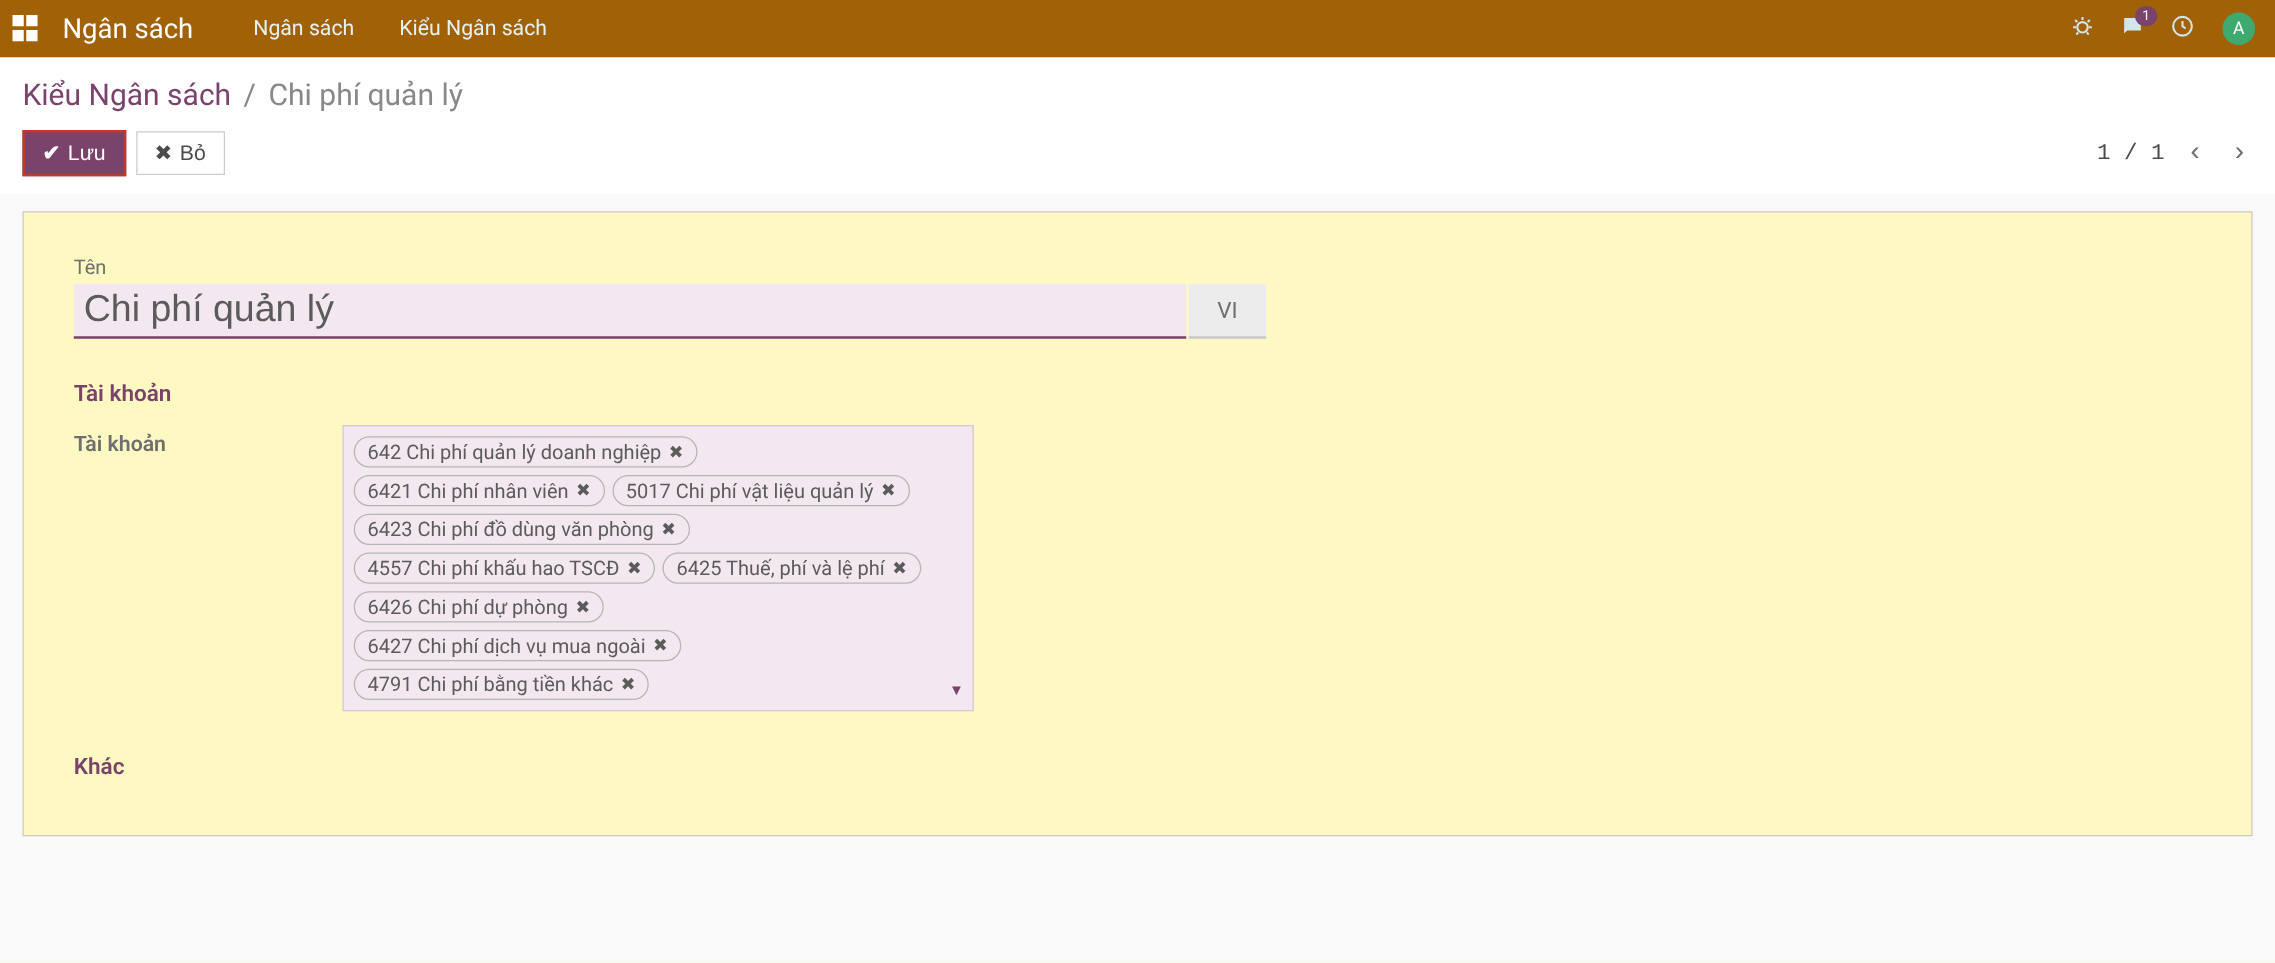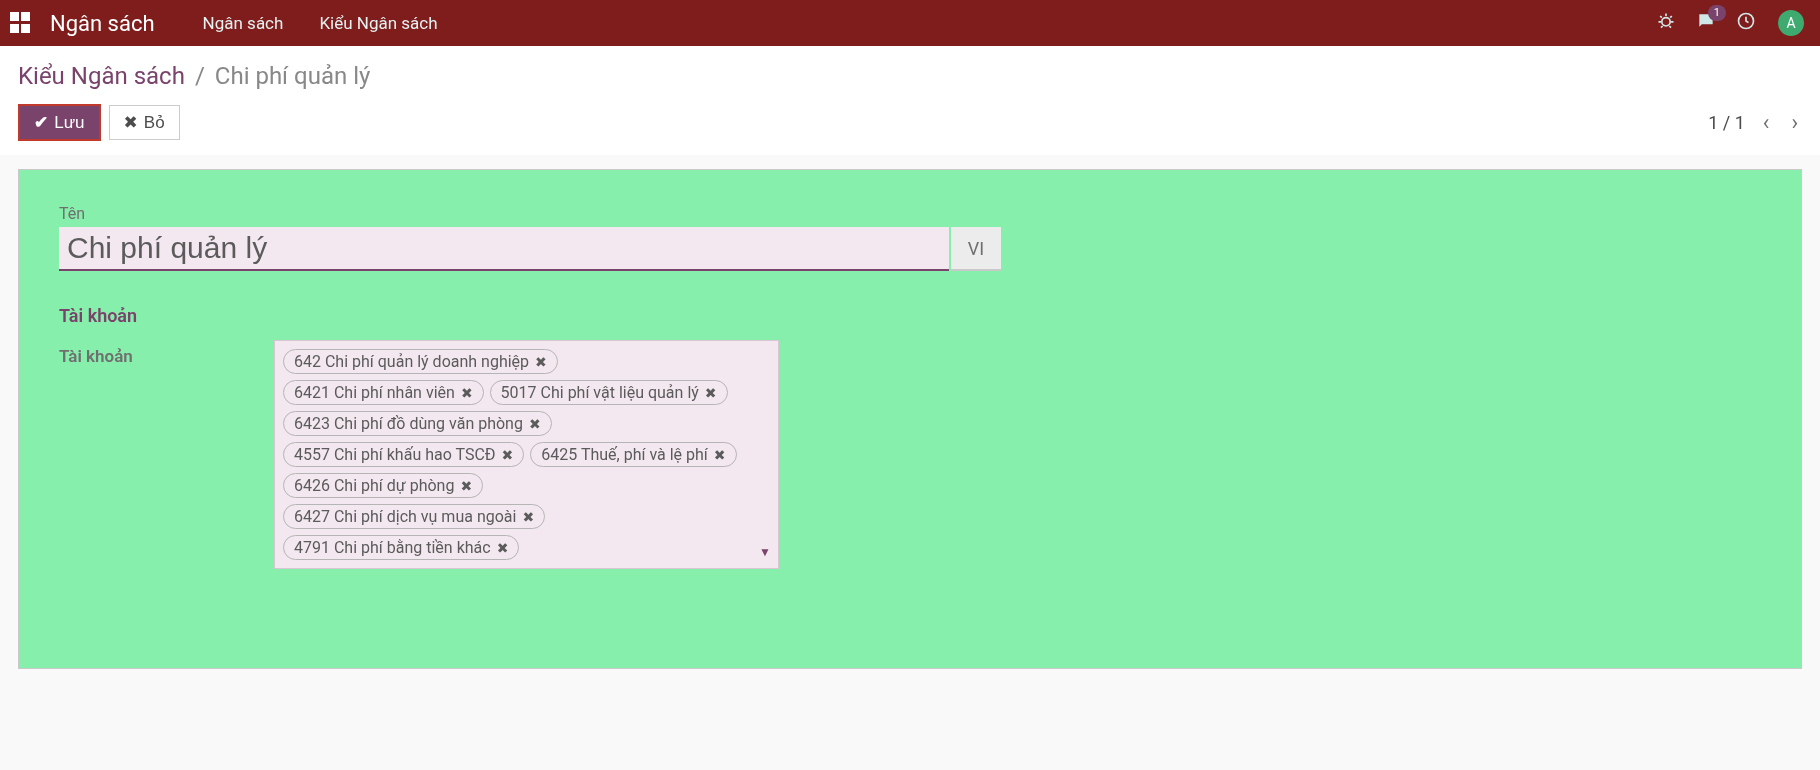--- a/index.html
+++ b/index.html
@@ -1,21 +1,21 @@
 <!DOCTYPE html>
 <html><head>
 <meta charset="utf-8">
 <style>
   * { box-sizing: border-box; margin:0; padding:0; }
   body { font-family: -apple-system, BlinkMacSystemFont, "Segoe UI", Roboto, "Helvetica Neue", Arial, sans-serif; background:#f9f9f9; width:1820px; height:770px; color:#4c4c4c; }
 
   
   .navbar {
     height:46px;
-    background:#7f1d1d; 
+    background:#a16207; 
     display:flex;
     align-items:center;
     color:#fff;
     padding:0 10px;
   }
   .apps-icon { width:22px; height:22px; display:flex; flex-wrap:wrap; gap:2px; margin-right:18px; cursor:pointer; }
   .apps-icon div { width:9px; height:9px; background:#fff; }
   .brand { font-size:22px; font-weight:400; margin-right:30px; }
   .nav-item { font-size:17px; padding:0 18px; height:46px; display:flex; align-items:center; color:#e4f2f2; cursor:pointer; }
   .nav-spacer { flex:1; }
@@ -28,30 +28,30 @@
   .control-area { background:#fff; padding:10px 18px 0 18px; }
   .breadcrumb { font-size:24px; color:#7a436b; display:flex; align-items:center; gap:10px; padding:6px 0 14px 0; }
   .breadcrumb a { color:#7a436b; text-decoration:none; cursor:pointer; }
   .breadcrumb .sep { color:#888; }
   .breadcrumb .current { color:#888; }
 
   .button-row { display:flex; align-items:center; gap:8px; padding-bottom:14px; }
   .btn { display:inline-flex; align-items:center; gap:6px; font-size:17px; padding:6px 14px; border:1px solid #ccc; background:#fff; color:#4c4c4c; cursor:pointer; }
   .btn-primary { background:#7a436b; color:#fff; border:2px solid #c0392b; }
   .btn-primary .icon { font-weight:bold; }
-  .pager-wrap { margin-left:auto; display:flex; align-items:center; gap:14px; font-size:18px; color:#4c4c4c; }
+  .pager-wrap { margin-left:auto; display:flex; align-items:center; gap:14px; font-size:18px; color:#4c4c4c;font-family:Liberation Mono, monospace; }
   .pager-btn { font-size:22px; color:#6f6f6f; cursor:pointer; padding:0 4px; }
 
   
   .sheet-wrap { padding:14px 18px; }
-  .sheet { background:#86efac; border:1px solid #c9c9c9; padding:34px 20px 20px 40px; min-height:500px; }
+  .sheet { background:#fef9c3; border:1px solid #c9c9c9; padding:34px 20px 20px 40px; min-height:500px; }
   .field-label-sm { font-size:16px; color:#6f6f6f; margin-bottom:4px; }
   .name-row { display:flex; align-items:stretch; margin-bottom:30px; }
   .name-input { flex:0 0 890px; font-size:30px; color:#5b5b5b; padding:4px 8px; border:none; border-bottom:2px solid #7a436b; background:#f3e8ef; }
-  .lang-box { width:50px; background:#ececec; color:#6f6f6f; font-size:18px; display:flex; align-items:center; justify-content:center; margin-left:2px; border-bottom:2px solid #c9c9c9; }
+  .lang-box { width:62px; background:#ececec; color:#6f6f6f; font-size:18px; display:flex; align-items:center; justify-content:center; margin-left:2px; border-bottom:2px solid #c9c9c9; }
 
   .section-title { font-size:18px; font-weight:600; color:#7a436b; margin-top:34px; margin-bottom:14px; }
   .sub-row { display:flex; align-items:flex-start; }
   .sub-label { width:215px; font-size:17px; color:#6f6f6f; font-weight:600; padding-top:6px; }
   .tags-outer { flex:0 0 505px; position:relative;border-radius:28px; }
   .tags-box { border:1px solid #d7c6d1; background:#f3e8ef; padding:8px 28px 8px 8px; display:flex; flex-wrap:wrap; gap:6px; min-height:40px; }
   .tag { display:inline-flex; align-items:center; gap:6px; border:1px solid #b5b5b5; border-radius:14px; padding:2px 10px; font-size:16px; color:#5b5b5b; background:#f3e8ef; cursor:default; }
   .tag-x { font-size:14px; color:#5b5b5b; cursor:pointer; }
   .dropdown-caret { position:absolute; right:8px; bottom:10px; font-size:12px; color:#7a436b; cursor:pointer; }
 </style>
@@ -161,15 +161,16 @@
             </span>
             <span class="tag">
               <span>4791 Chi phí bằng tiền khác</span>
               <span class="tag-x">✖</span>
             </span>
           </div>
         <span class="dropdown-caret">▼</span>
       </div>
     </div>
 
+    <div class="section-title">Khác</div>
 
   </div>
 </div>
 
 </body></html>

